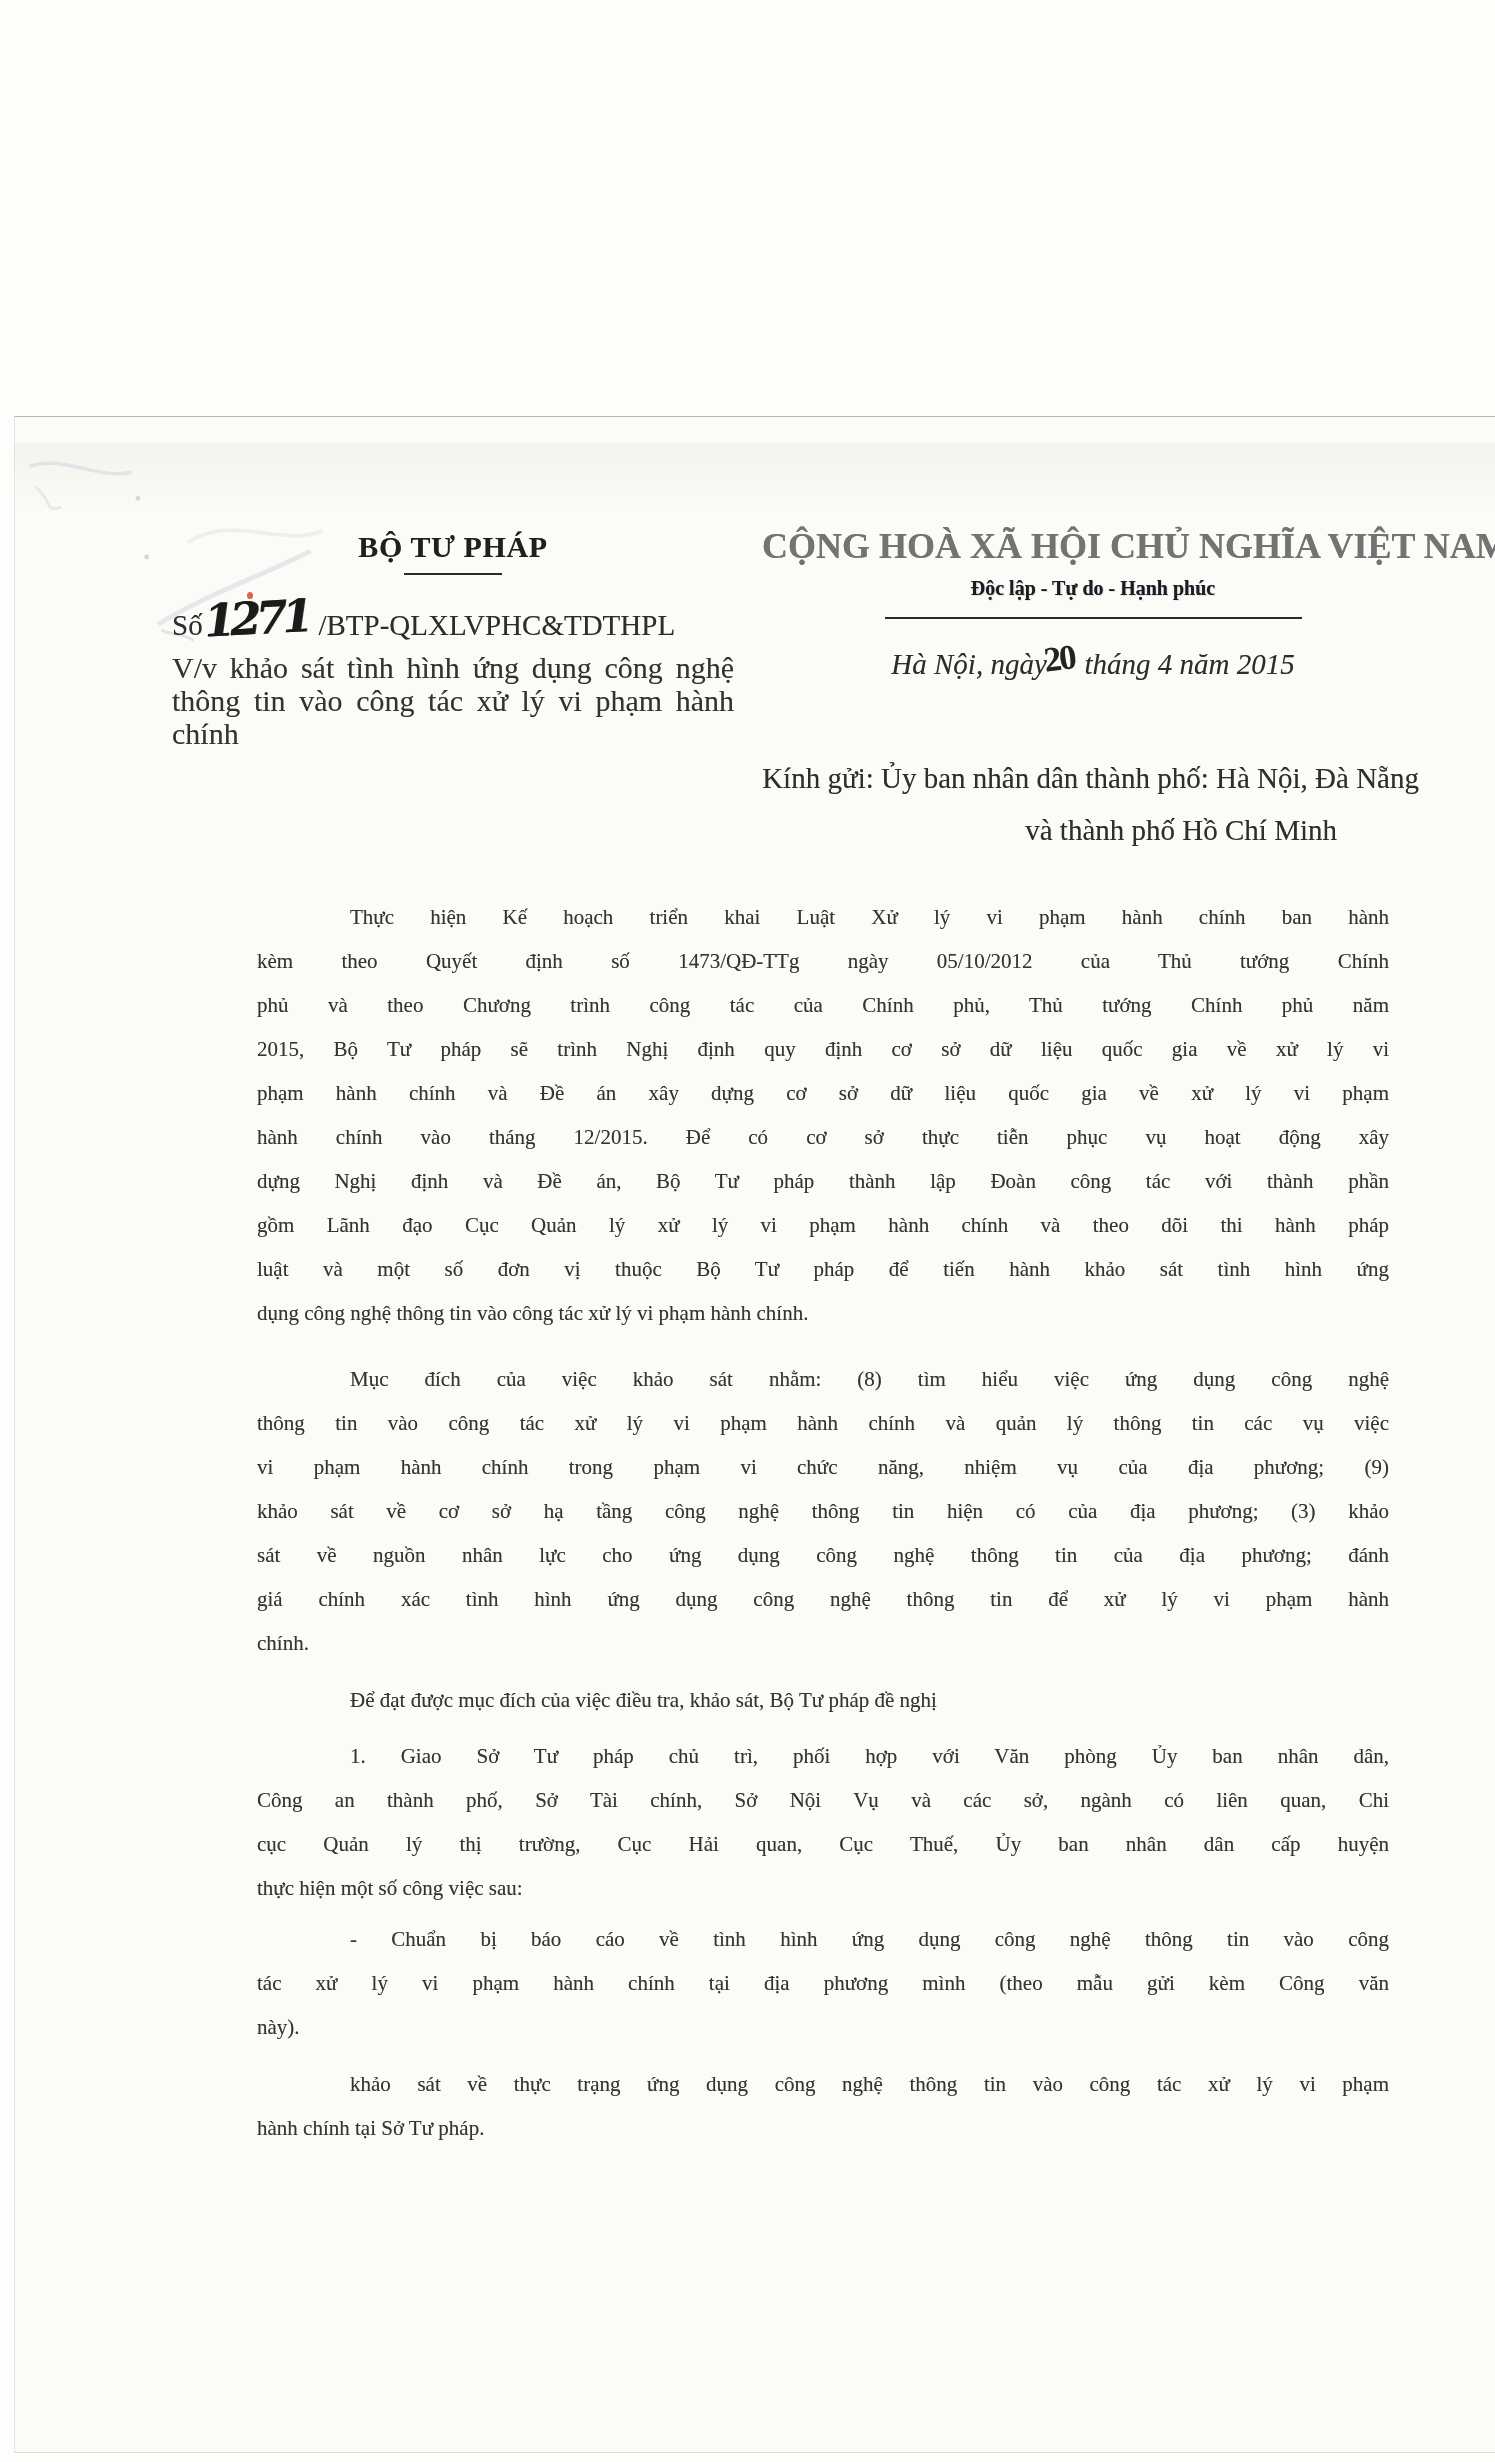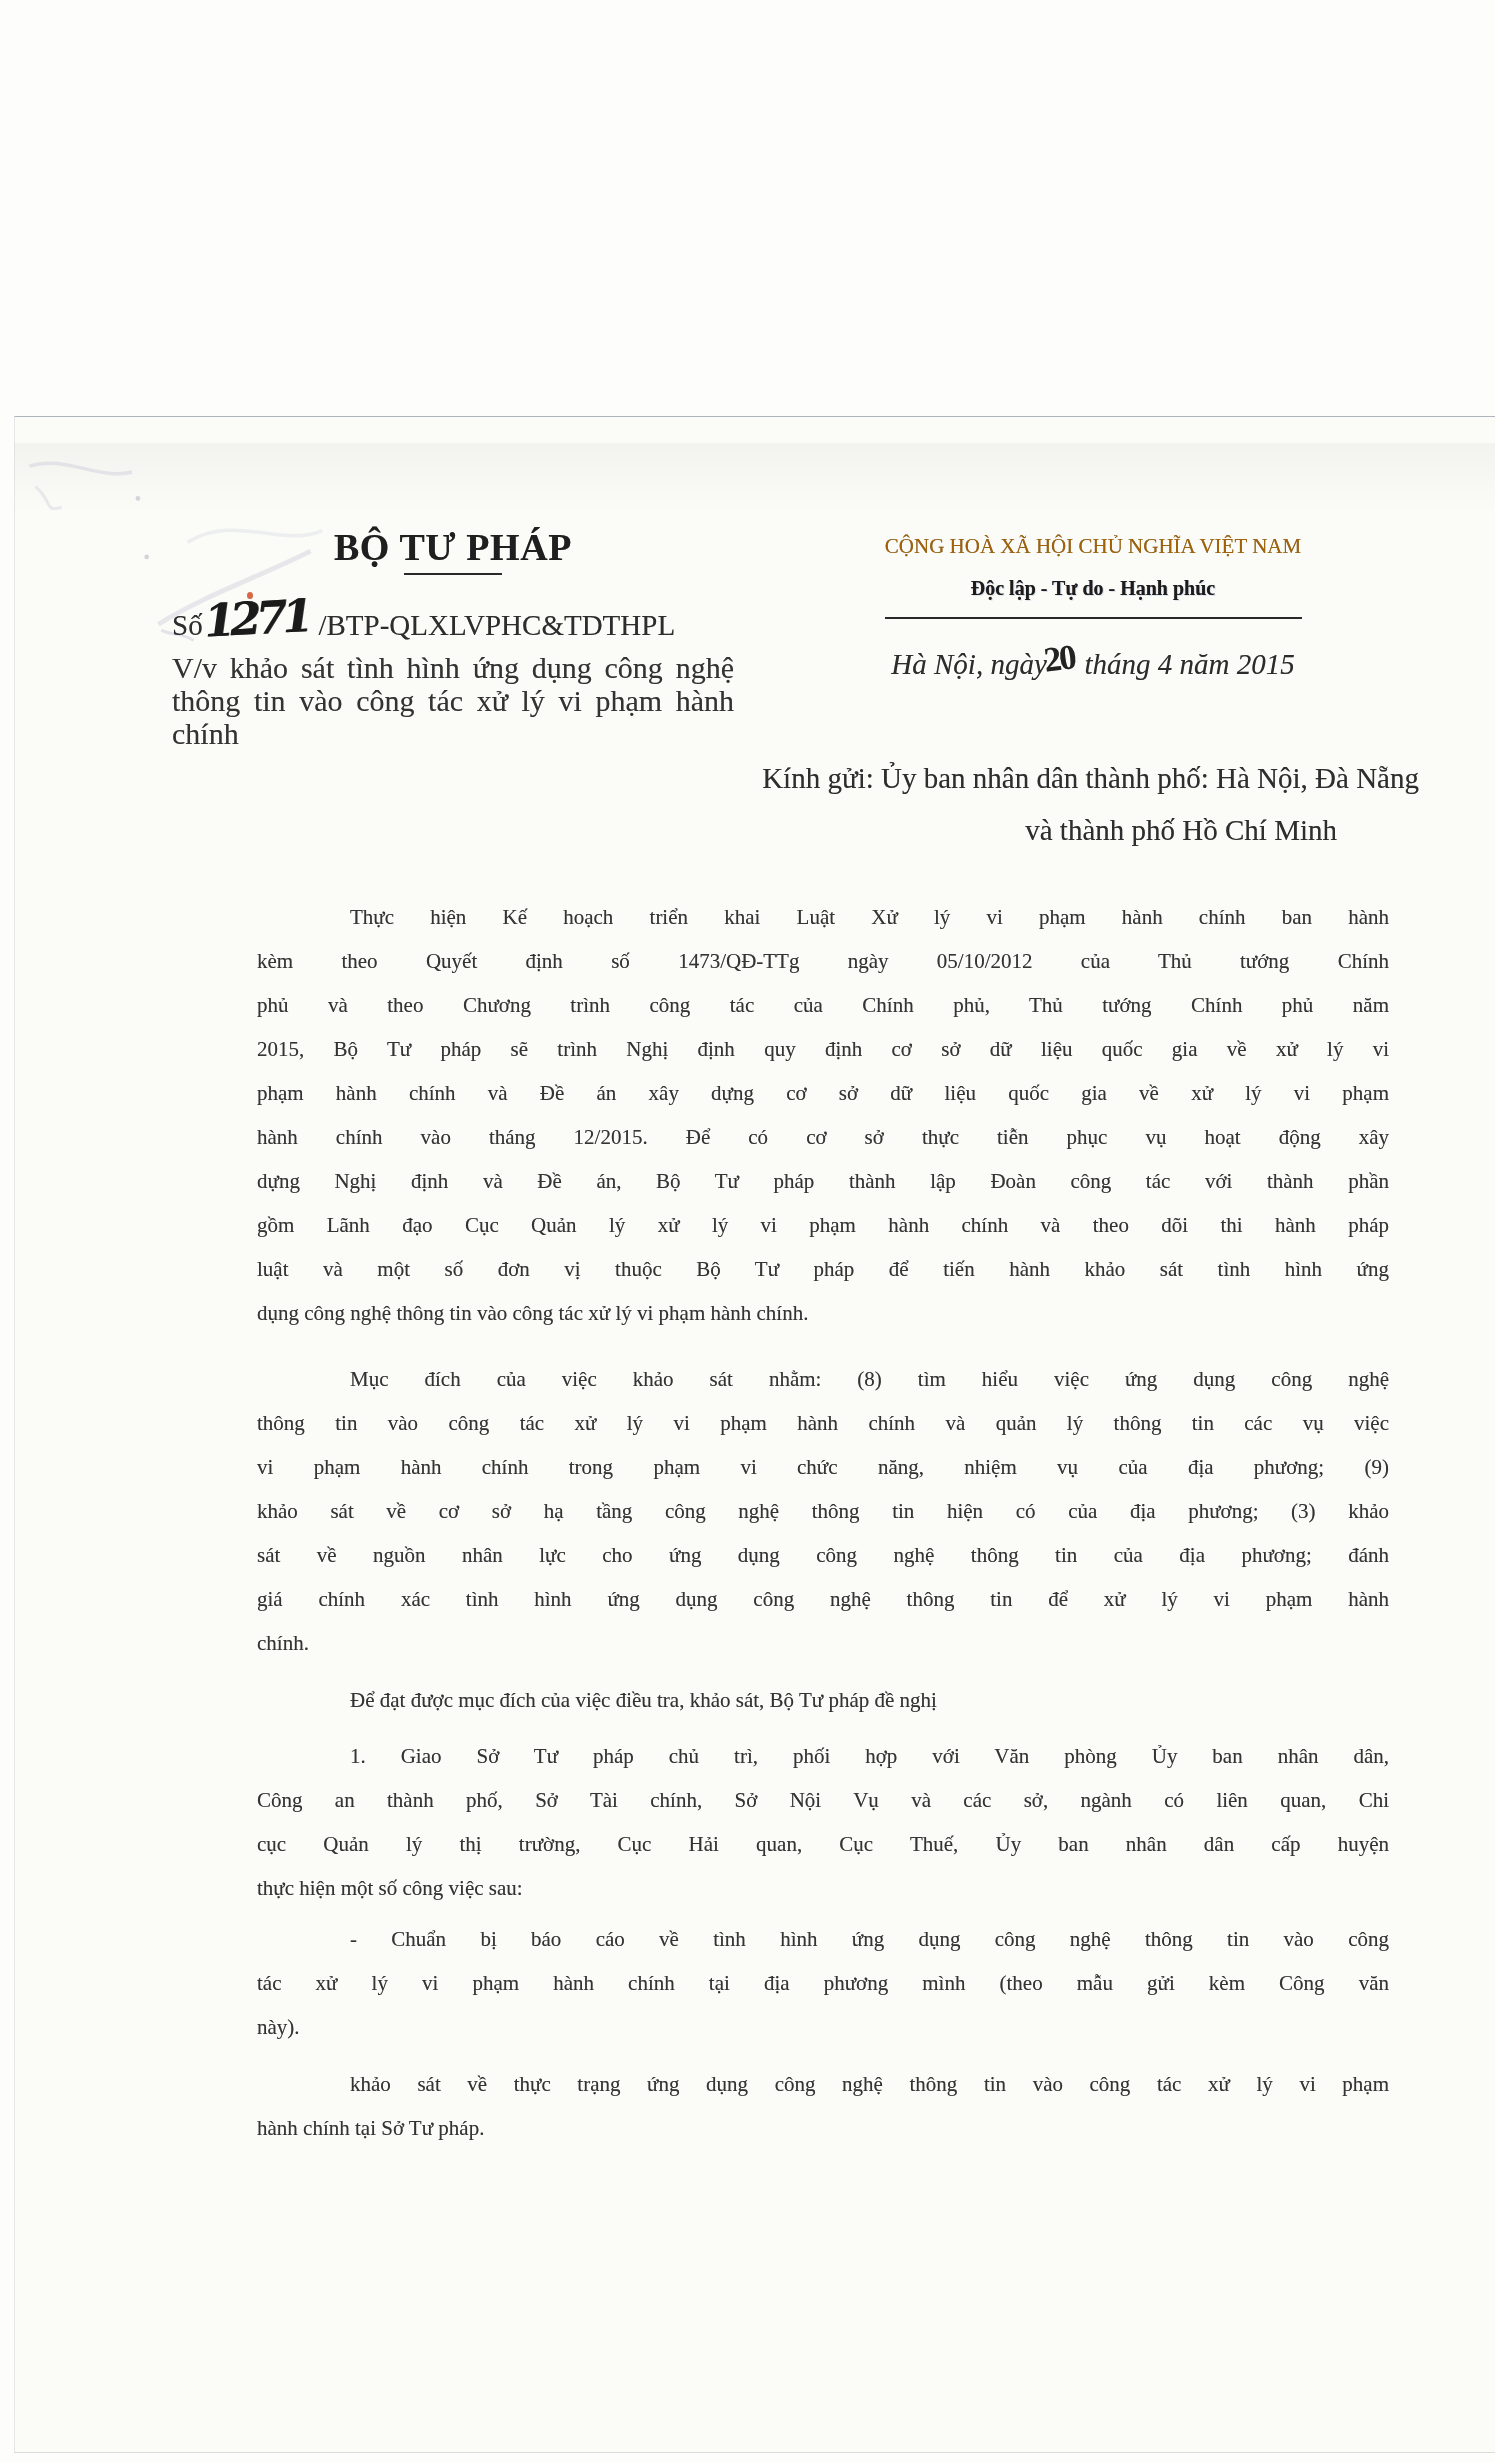--- a/index.html
+++ b/index.html
@@ -31,21 +31,21 @@
     background: #ccd1d5; opacity: .75;
   }
   .scribble { position: absolute; left: 11.7px; top: 431px; }
 
   
   .head-left {
     position: absolute; left: 172px; top: 529px; width: 562px;
     color: #262626;
   }
   .agency {
-    text-align: center; font-weight: bold; font-size: 38px; line-height: 36px;
+    text-align: center; font-weight: bold; font-size: 30px; line-height: 36px;
     letter-spacing: 0.6px; color: #1f1f1f;
     text-shadow: 0 0 0.6px rgba(40,40,40,.45);
   }
   .rule { background: #2a2a2a; height: 2.3px; }
   .rule-left { width: 98px; margin: 8.2px auto 0 auto; }
   .so-line {
     position: relative;
     margin-top: 26px; font-size: 29px; line-height: 38px; color: #2d2d2d;
     text-shadow: 0 0 0.6px rgba(50,50,50,.4);
     white-space: nowrap;
@@ -70,21 +70,21 @@
     margin-top: 7px; font-size: 30px; line-height: 33px; color: #333;
     text-shadow: 0 0 0.6px rgba(60,60,60,.4);
   }
   .vv-ln { text-align: justify; text-align-last: justify; }
 
   .head-right {
     position: absolute; left: 762px; top: 529px; width: 662px;
     text-align: center; color: #222;
   }
   .country {
-    font-weight: normal; font-size: 21px; line-height: 34px; color: #a16207;
+    font-weight: bold; font-size: 36px; line-height: 34px; color: #737373;
     text-shadow: 0 0 0.6px rgba(40,40,40,.5);
     white-space: nowrap;
   }
   .motto {
     margin-top: 8.2px; font-weight: bold; font-size: 20px; line-height: 35px;
     color: #1c1c1c;
     text-shadow: 1.2px 0.6px 0 rgba(80,130,200,.18), -0.6px 0 0 rgba(170,60,50,.15), 0 0 0.6px rgba(30,30,30,.5);
   }
   .rule-right { width: 417px; margin: 10.6px auto 0 auto; }
   .dateline {

